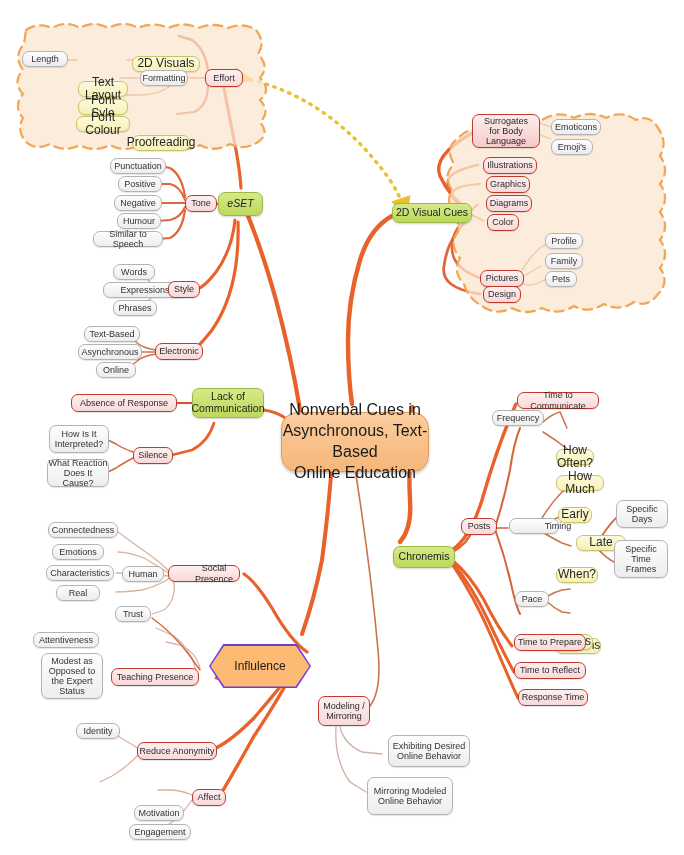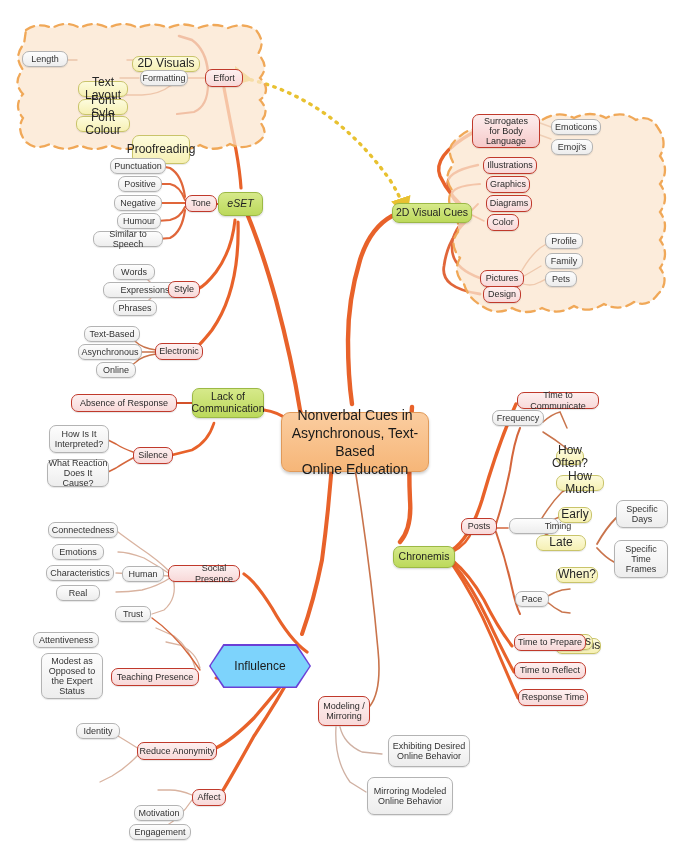--- a/index.html
+++ b/index.html
@@ -62,36 +62,36 @@
     border:1px solid #9cb945;
     font-size:10.5px;
     border-radius:7px;
     box-shadow:0 1px 2px rgba(0,0,0,.18);
     color:#1f1f1f;
   }
   
   .n-centre{
     background:linear-gradient(#fbcda0,#f6b678);
     border:1px solid #e09a5a;
-    font-size:14px;
-    border-radius:9px;
+    font-size:16px;
+    border-radius:16px;
     box-shadow:0 2px 3px rgba(0,0,0,.20);
     color:#1a1a1a;
     line-height:1.30;
   }
   .hexwrap{position:absolute;z-index:5;}
   .hexwrap .hexborder{
     position:absolute;left:0;top:0;width:100%;height:100%;
     background:#6a3fd6;
     clip-path:polygon(14% 0%,86% 0%,100% 50%,86% 100%,14% 100%,0% 50%);
   }
   .hexwrap .hexfill{
     position:absolute;left:1.5px;top:1.5px;
     width:calc(100% - 3px);height:calc(100% - 3px);
-    background:#7dd3fc;
+    background:#fdba74;
     clip-path:polygon(14% 0%,86% 0%,100% 50%,86% 100%,14% 100%,0% 50%);
     display:flex;align-items:center;justify-content:center;
     font-size:12px;color:#1a1a1a;
   }
   .n-surrogate{
     background:linear-gradient(#fdeeee,#f6c9c9);
     border:1.6px solid #c0392b;
     font-size:9px;border-radius:7px;
     box-shadow:0 1px 1px rgba(0,0,0,.10);
   }
@@ -250,21 +250,21 @@
   <div class="node n-yellow" style="left:78px;top:52px;width:50px;height:16px;">Text Layout</div>
 
   <div class="node n-yellow" style="left:78px;top:70px;width:50px;height:16px;">Font Syle</div>
 
   <div class="node n-yellow" style="left:76px;top:87px;width:54px;height:16px;">Font Colour</div>
 
   <div class="node n-grey" style="left:140px;top:70px;width:48px;height:16px;">Formatting</div>
 
   <div class="node n-red" style="left:205px;top:69px;width:38px;height:18px;">Effort</div>
 
-  <div class="node n-yellow" style="left:132px;top:106px;width:58px;height:29px;">Proofreading</div>
+  <div class="node n-yellow" style="left:132px;top:106px;width:58px;height:16px;">Proofreading</div>
 
   <div class="node n-grey" style="left:110px;top:158px;width:56px;height:16px;">Punctuation</div>
   <div class="node n-grey" style="left:118px;top:176px;width:44px;height:16px;">Positive</div>
   <div class="node n-grey" style="left:114px;top:195px;width:48px;height:16px;">Negative</div>
   <div class="node n-grey" style="left:117px;top:213px;width:44px;height:16px;">Humour</div>
   <div class="node n-grey" style="left:93px;top:231px;width:70px;height:16px;border-radius:7px;">Similar to Speech</div>
   <div class="node n-red" style="left:185px;top:195px;width:32px;height:17px;">Tone</div>
 
   <div class="node n-green" style="left:218px;top:192px;width:45px;height:24px;font-style:italic;">eSET</div>
 
@@ -310,26 +310,26 @@
 Asynchronous, Text-Based
 Online Education</div>
 
   <div class="node n-green" style="left:393px;top:546px;width:62px;height:22px;">Chronemis</div>
 
   <div class="node n-red" style="left:517px;top:392px;width:82px;height:17px;">Time to Communicate</div>
 
   <div class="node n-red" style="left:461px;top:518px;width:36px;height:17px;">Posts</div>
 
   <div class="node n-grey" style="left:492px;top:410px;width:52px;height:16px;">Frequency</div>
-  <div class="node n-yellow" style="left:556px;top:420px;width:28px;height:16px;">How Often?</div>
+  <div class="node n-yellow" style="left:556px;top:420px;width:38px;height:16px;">How Often?</div>
   <div class="node n-yellow" style="left:556px;top:446px;width:48px;height:16px;">How Much</div>
 
   <div class="node n-grey" style="left:509px;top:518px;width:40px;height:16px;padding-left:48px;">Timing</div>
   <div class="node n-yellow" style="left:558px;top:478px;width:34px;height:16px;">Early</div>
-  <div class="node n-yellow" style="left:536px;top:506px;width:50px;height:16px;border-radius:7px;">Late</div>
+  <div class="node n-yellow" style="left:576px;top:506px;width:50px;height:16px;border-radius:7px;">Late</div>
   <div class="node n-yellow" style="left:556px;top:538px;width:42px;height:16px;">When?</div>
   <div class="node n-grey" style="left:616px;top:500px;width:52px;height:28px;">Specific
 Days</div>
   <div class="node n-grey" style="left:614px;top:540px;width:54px;height:38px;">Specific
 Time
 Frames</div>
 
   <div class="node n-grey" style="left:515px;top:591px;width:34px;height:16px;">Pace</div>
   <div class="node n-yellow" style="left:555px;top:609px;width:46px;height:16px;">Patterns</div>
   <div class="node n-yellow" style="left:555px;top:605px;width:38px;height:16px;">Habits</div>

